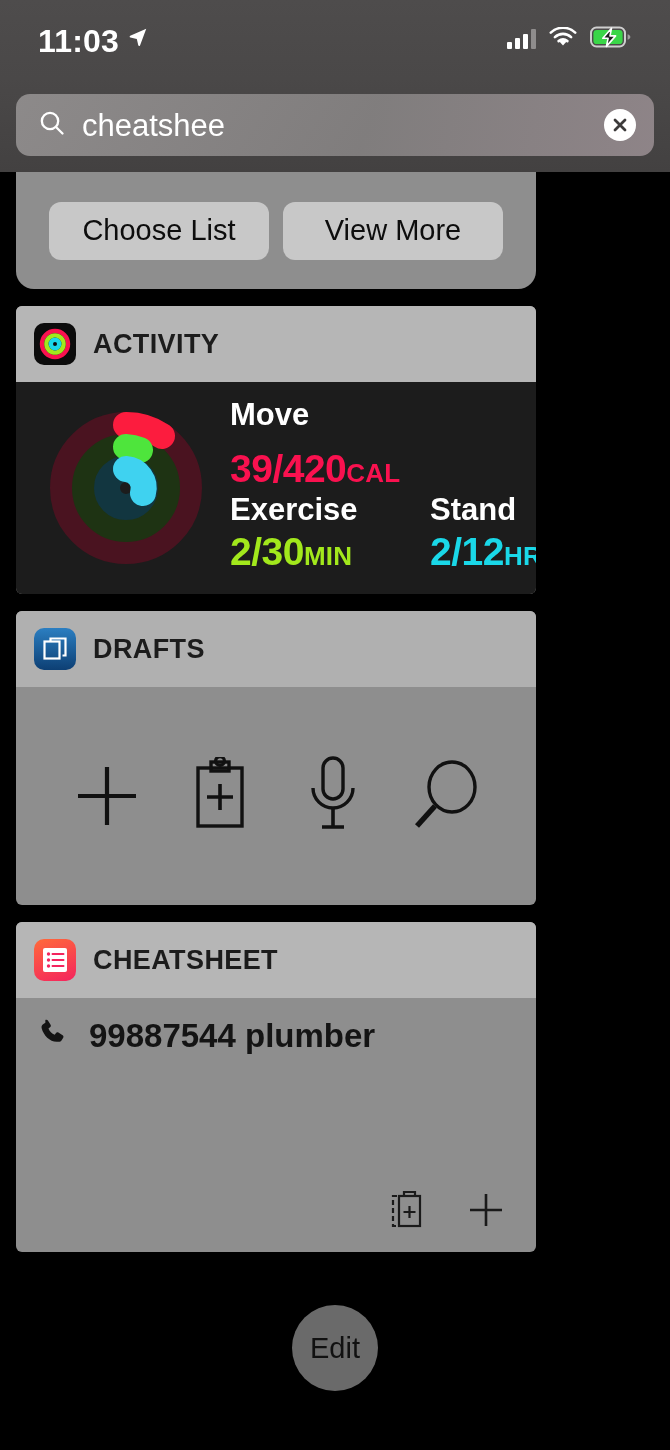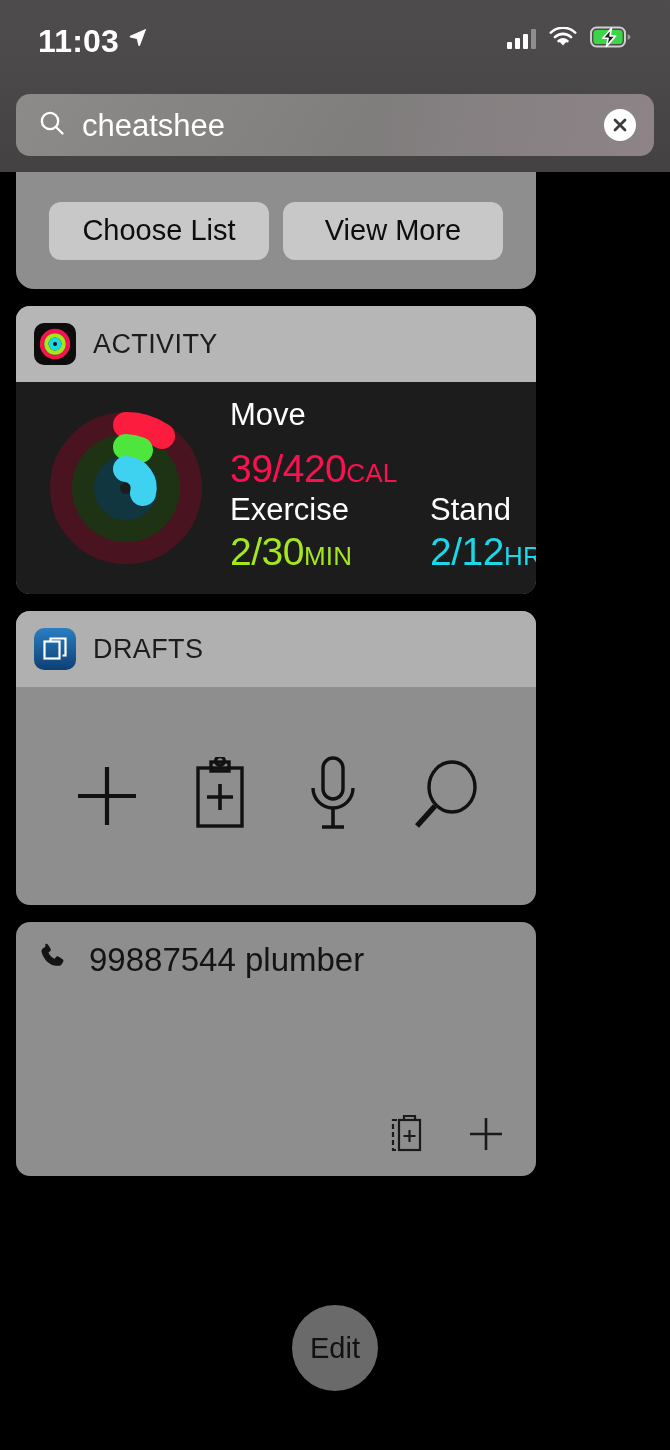--- a/index.html
+++ b/index.html
@@ -103,23 +103,24 @@
   }
 
   
   .widgets {
     position: absolute;
     top: 172px; left: 0;
     width: 552px;
   }
   .widget {
     margin: 0 16px 17px 16px;
-    border-radius: 14px;
+    border-radius: 6px;
     overflow: hidden;
     background: #8e8e8e;
+    font-weight: bold;
   }
   .widget-header {
     height: 76px;
     background: #b6b6b6;
     display: flex;
     align-items: center;
     padding-left: 18px;
     box-sizing: border-box;
   }
   .widget-title {
@@ -384,20 +385,32 @@
         <span class="draft-action">
           <svg width="70" height="76" viewBox="0 0 70 76">
             <ellipse cx="41" cy="29" rx="23" ry="25" fill="none" stroke="#111111" stroke-width="3.4"></ellipse>
             <path d="M24 48 6 68" stroke="#111111" stroke-width="5.4" stroke-linecap="butt"></path>
           </svg>
         </span>
       </div>
     </div>
 
     <div class="widget">
+      <div class="widget-header">
+        <span class="appicon" style="background:linear-gradient(160deg,#ff6a3a 0%,#f4245e 100%);">
+          <svg width="30" height="30" viewBox="0 0 30 30">
+            <rect x="3" y="3" width="24" height="24" rx="2" fill="#ffffff"></rect>
+            <circle cx="8.5" cy="9" r="1.7" fill="#f4245e"></circle>
+            <circle cx="8.5" cy="15" r="1.7" fill="#f4245e"></circle>
+            <circle cx="8.5" cy="21" r="1.7" fill="#f4245e"></circle>
+            <path d="M12.5 9h11 M12.5 15h11 M12.5 21h11" stroke="#f4245e" stroke-width="2" stroke-linecap="round"></path>
+          </svg>
+        </span>
+        <span class="widget-title">CHEATSHEET</span>
+      </div>
       <div class="cheat-body">
         <div class="cheat-row">
           <span>
             <svg width="34" height="34" viewBox="0 0 24 24">
               <path d="M6.6 2.8c.6-.4 1.4-.2 1.8.4l1.9 3c.4.6.2 1.4-.4 1.8l-1.1.8c.7 2 2.4 3.7 4.4 4.4l.8-1.1c.4-.6 1.2-.8 1.8-.4l3 1.9c.6.4.8 1.2.4 1.8l-1.1 1.7c-.6.9-1.7 1.3-2.7 1C10.1 18.6 5.4 13.9 4 8.6c-.3-1 .1-2.1 1-2.7l1.6-1.1z" fill="#141414"></path>
             </svg>
           </span>
           <span class="cheat-text">99887544 plumber</span>
         </div>
         <div class="cheat-tools">

